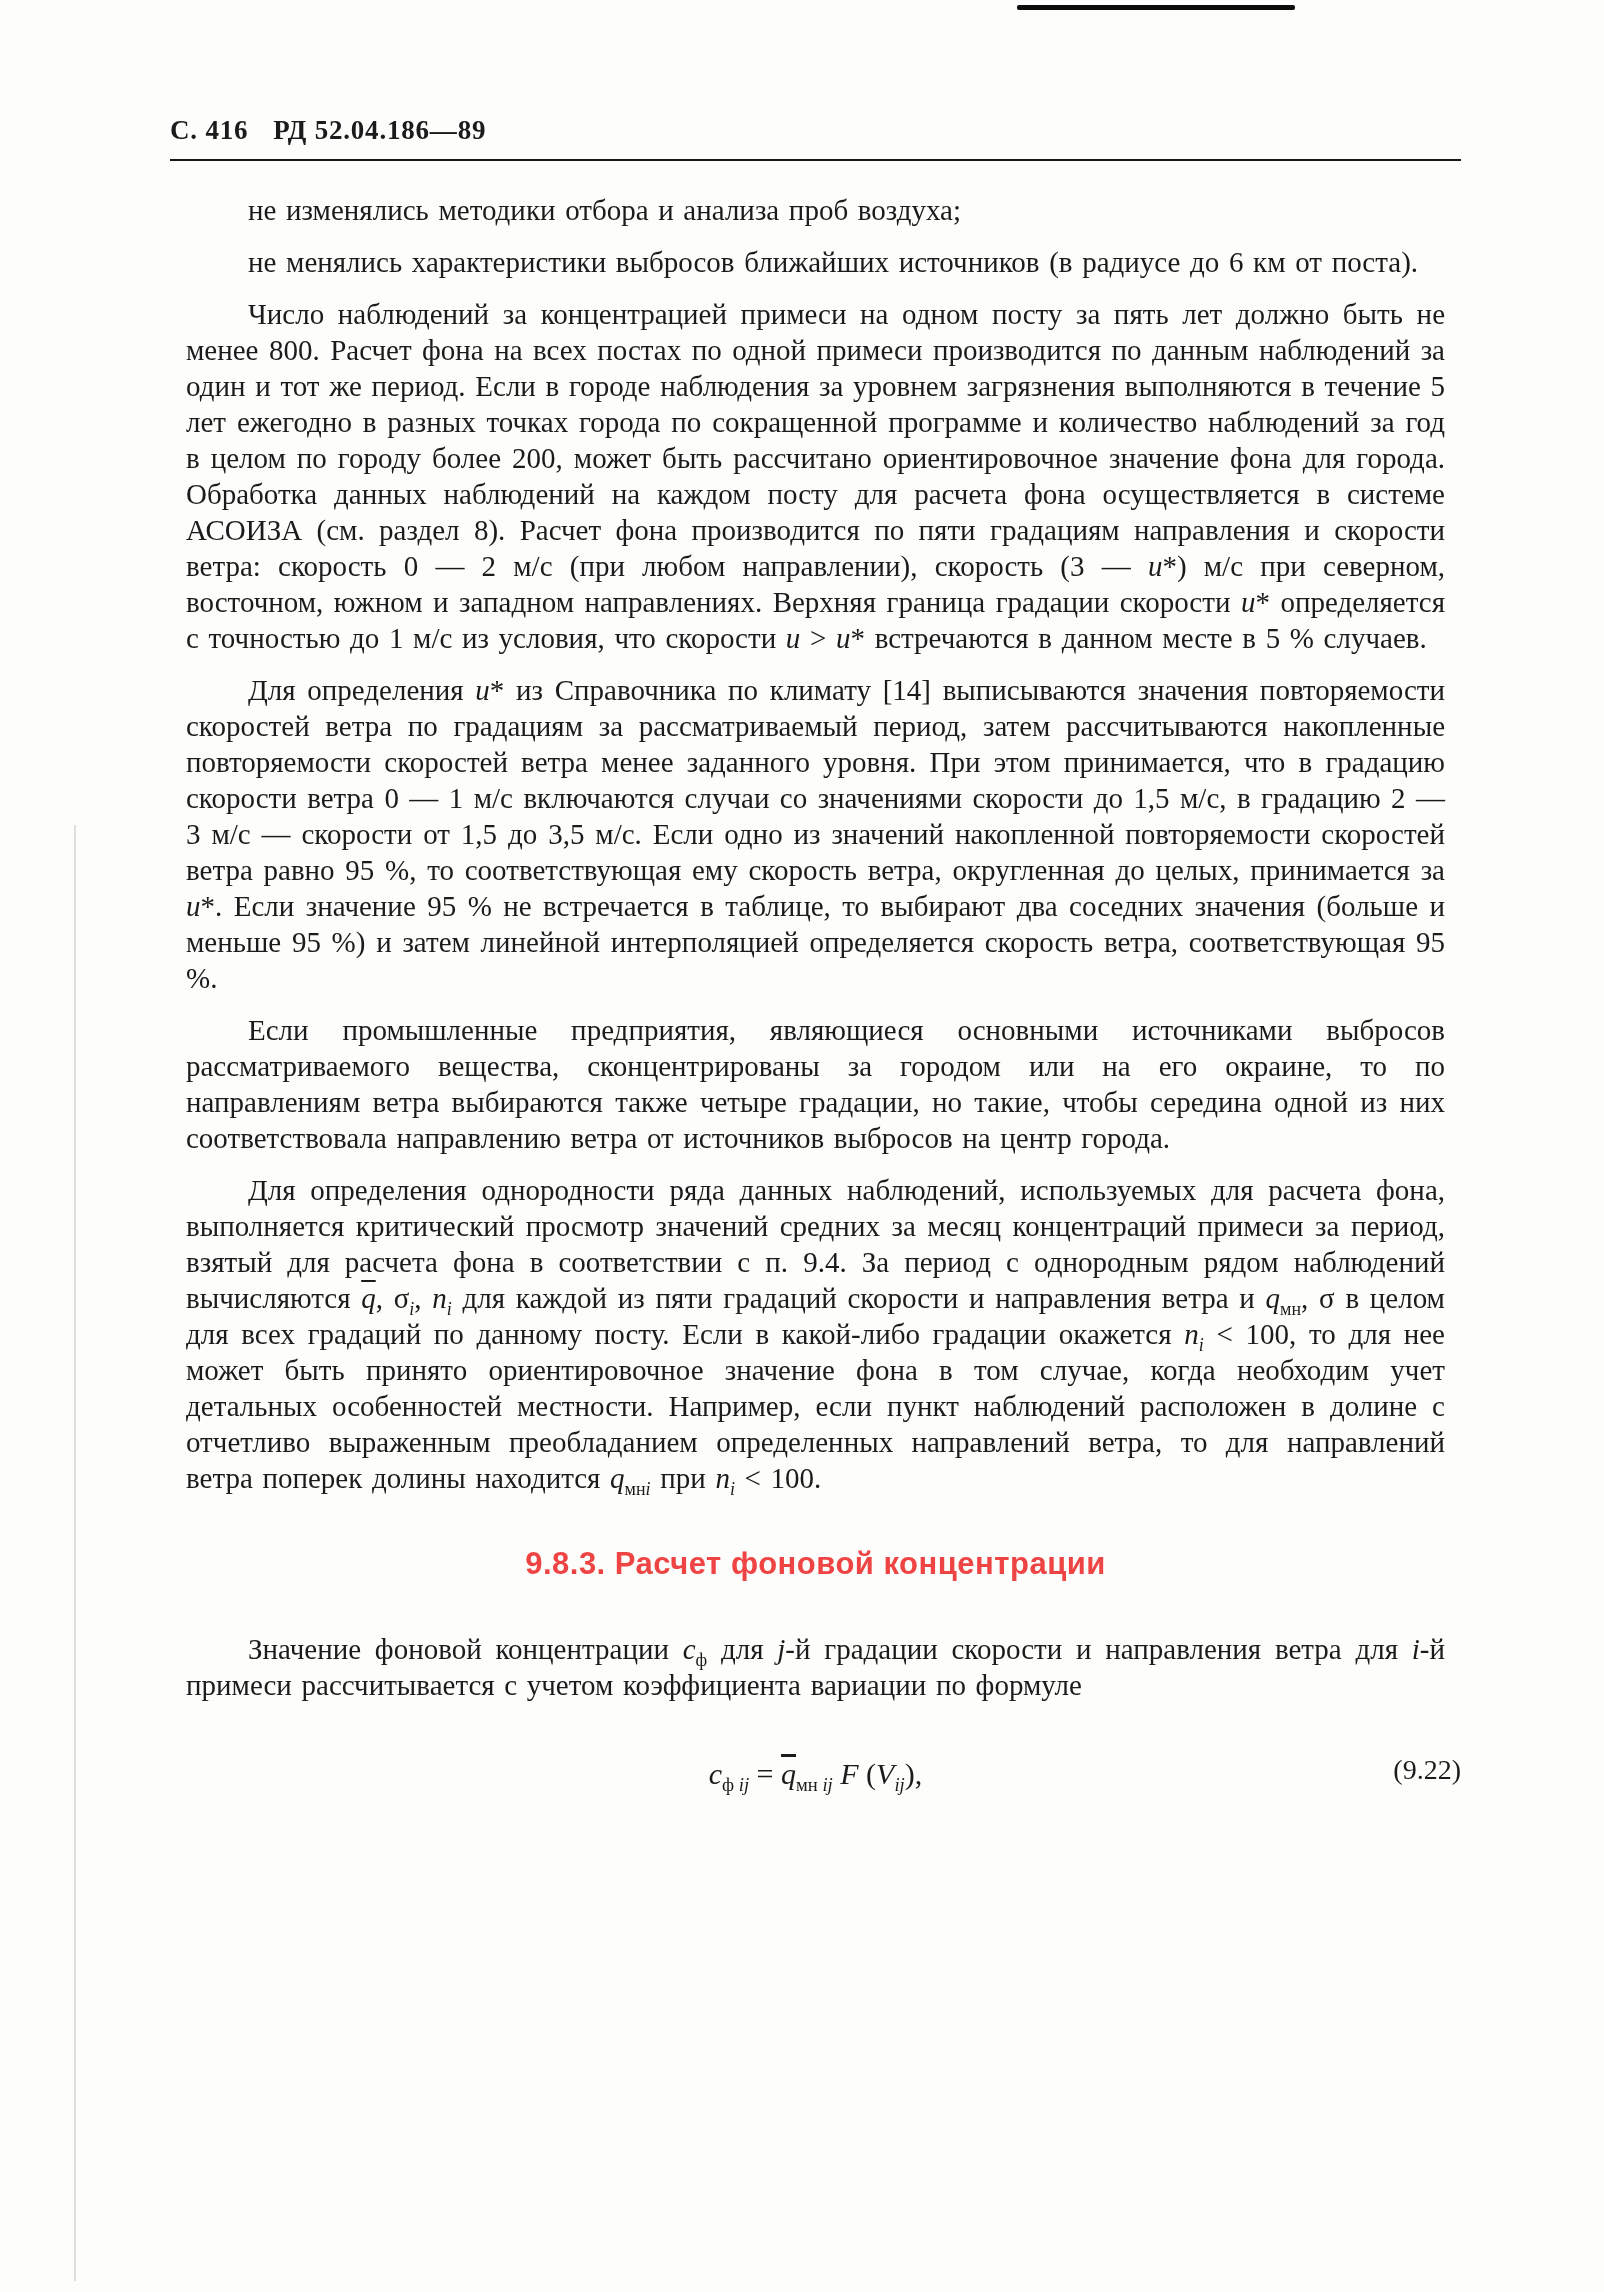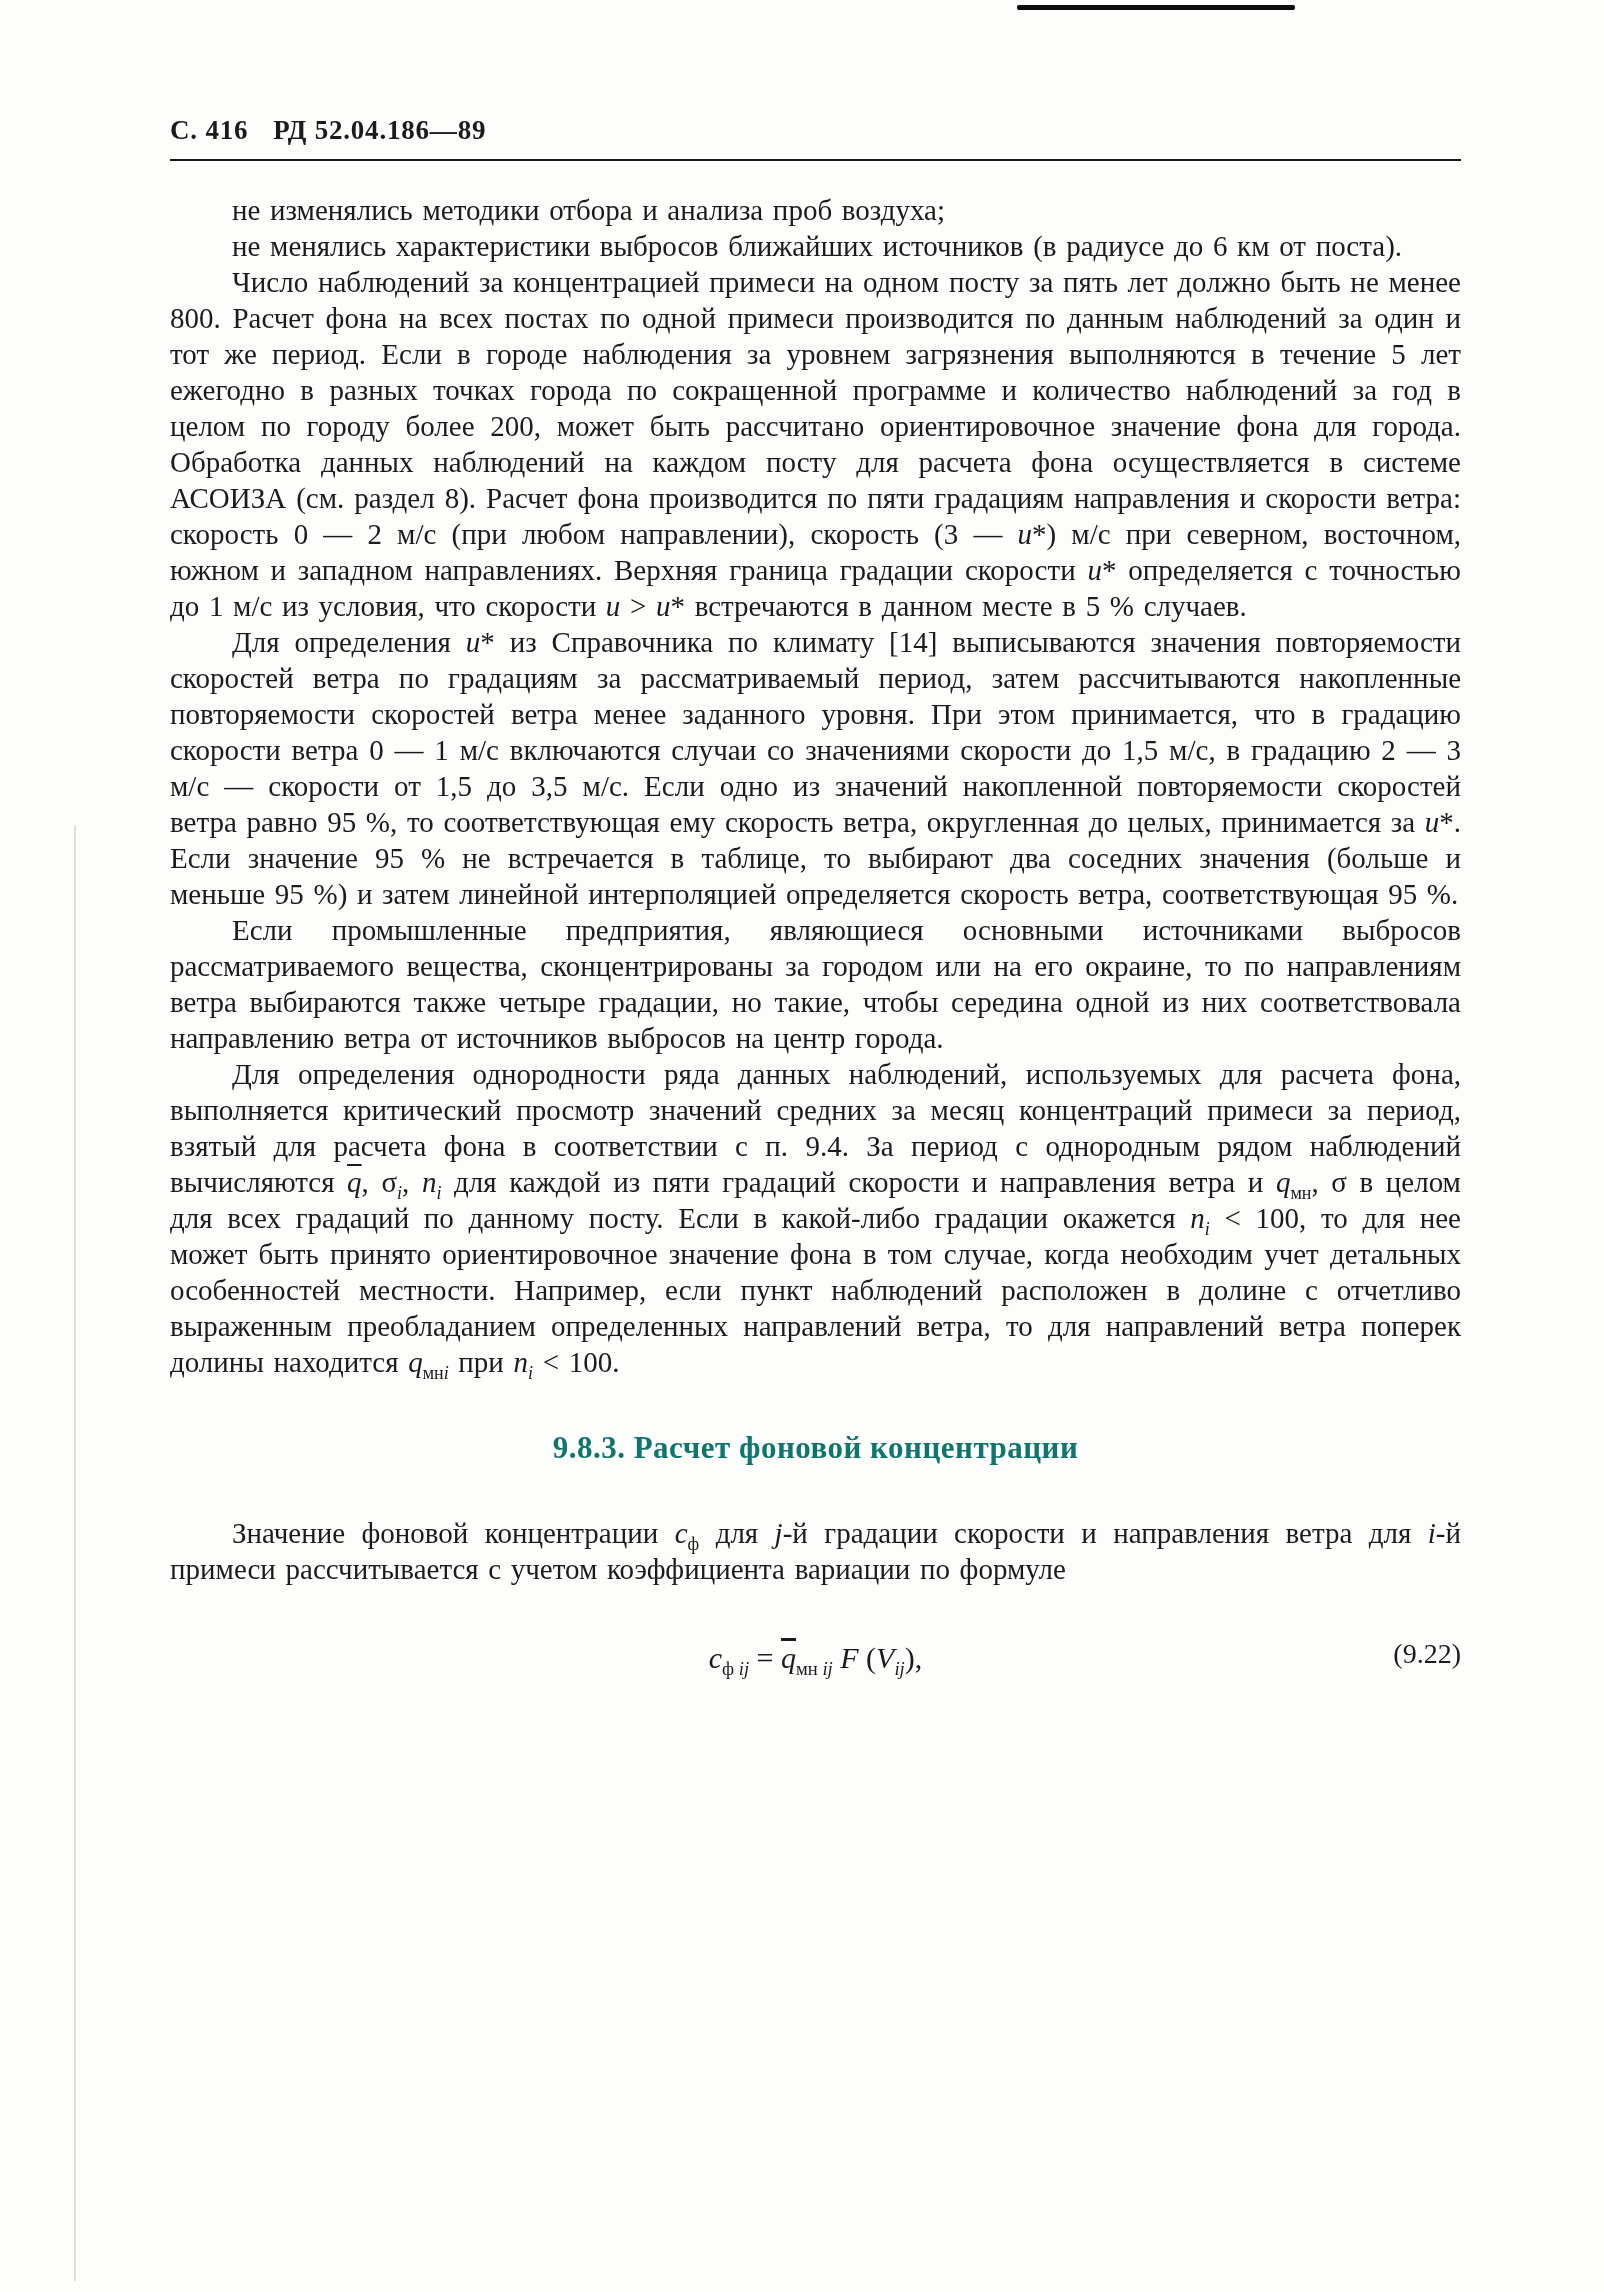--- a/index.html
+++ b/index.html
@@ -40,36 +40,36 @@
 
   .header-rule {
     height: 2.9px;
     background: #161616;
     margin-top: 12.6px;
   }
 
   .body-text { margin-top: 31px; }
 
   p.body-p {
-    margin: 0;
+    margin: 16px;
     text-indent: 62px;
     font-size: 29px;
     line-height: 36px;
     text-align: justify;
     word-spacing: 2.4px;
   }
 
   h2.section-heading {
     margin: 50px 0 49px 0;
     text-align: center;
-    font-family: Liberation Serif, serif;
+    font-family: Liberation Sans, sans-serif;
     font-weight: bold;
     font-size: 31px;
     letter-spacing: 0.5px;
-    color: #0f766e;
+    color: #ef4444;
   }
 
   .formula-row {
     position: relative;
     margin-top: 47px;
     min-height: 52px;
   }
   .formula {
     text-align: center;
     font-size: 30px;

